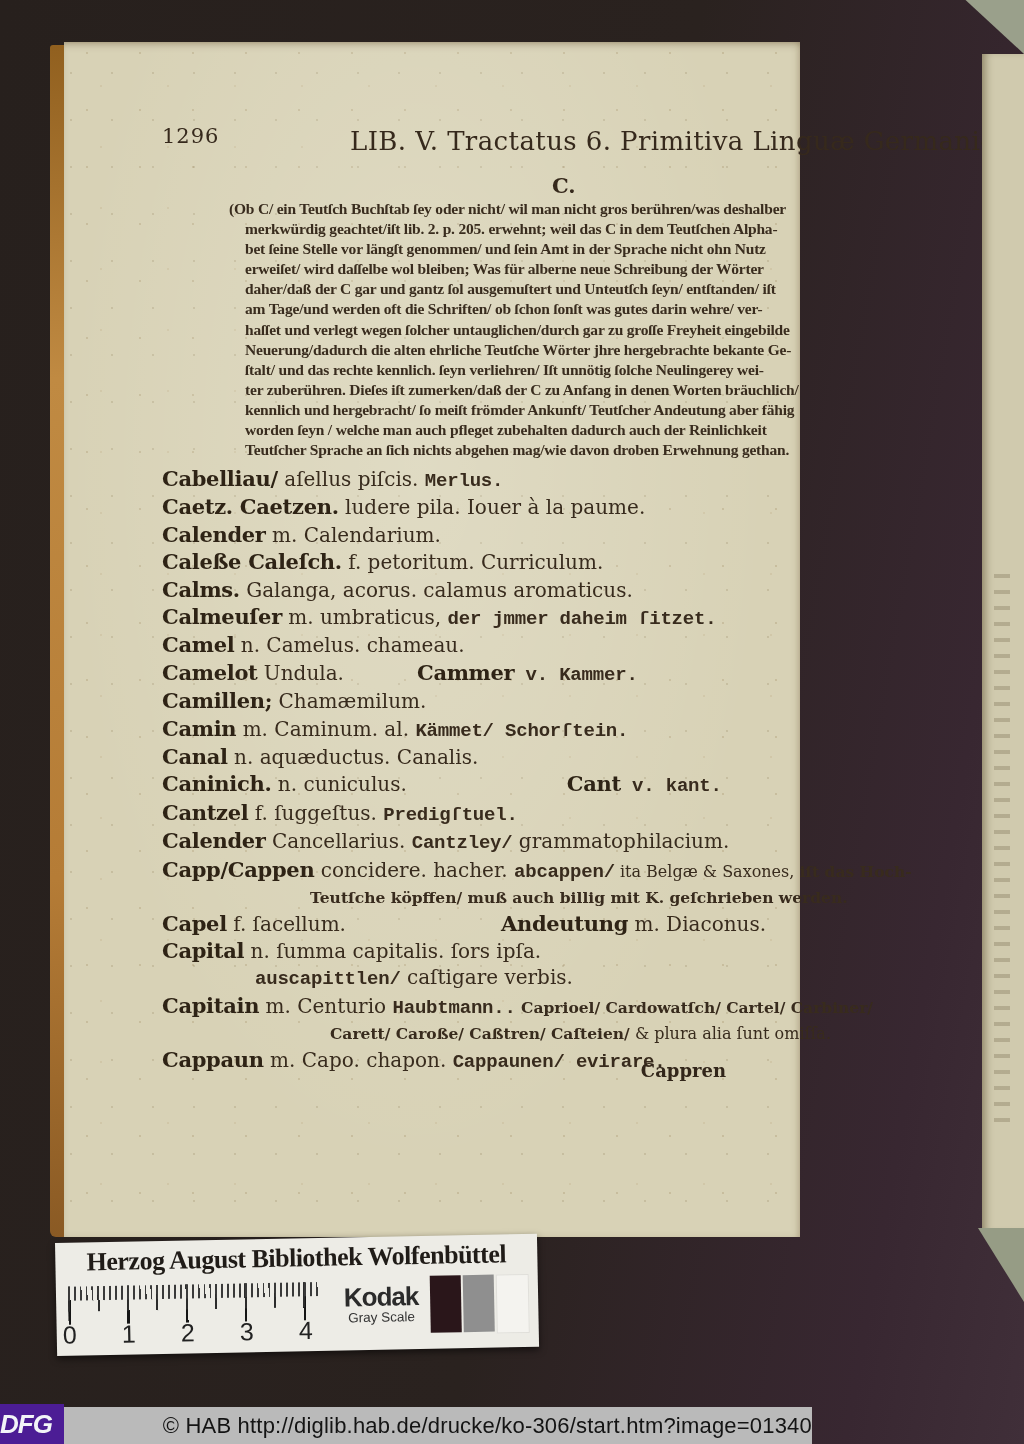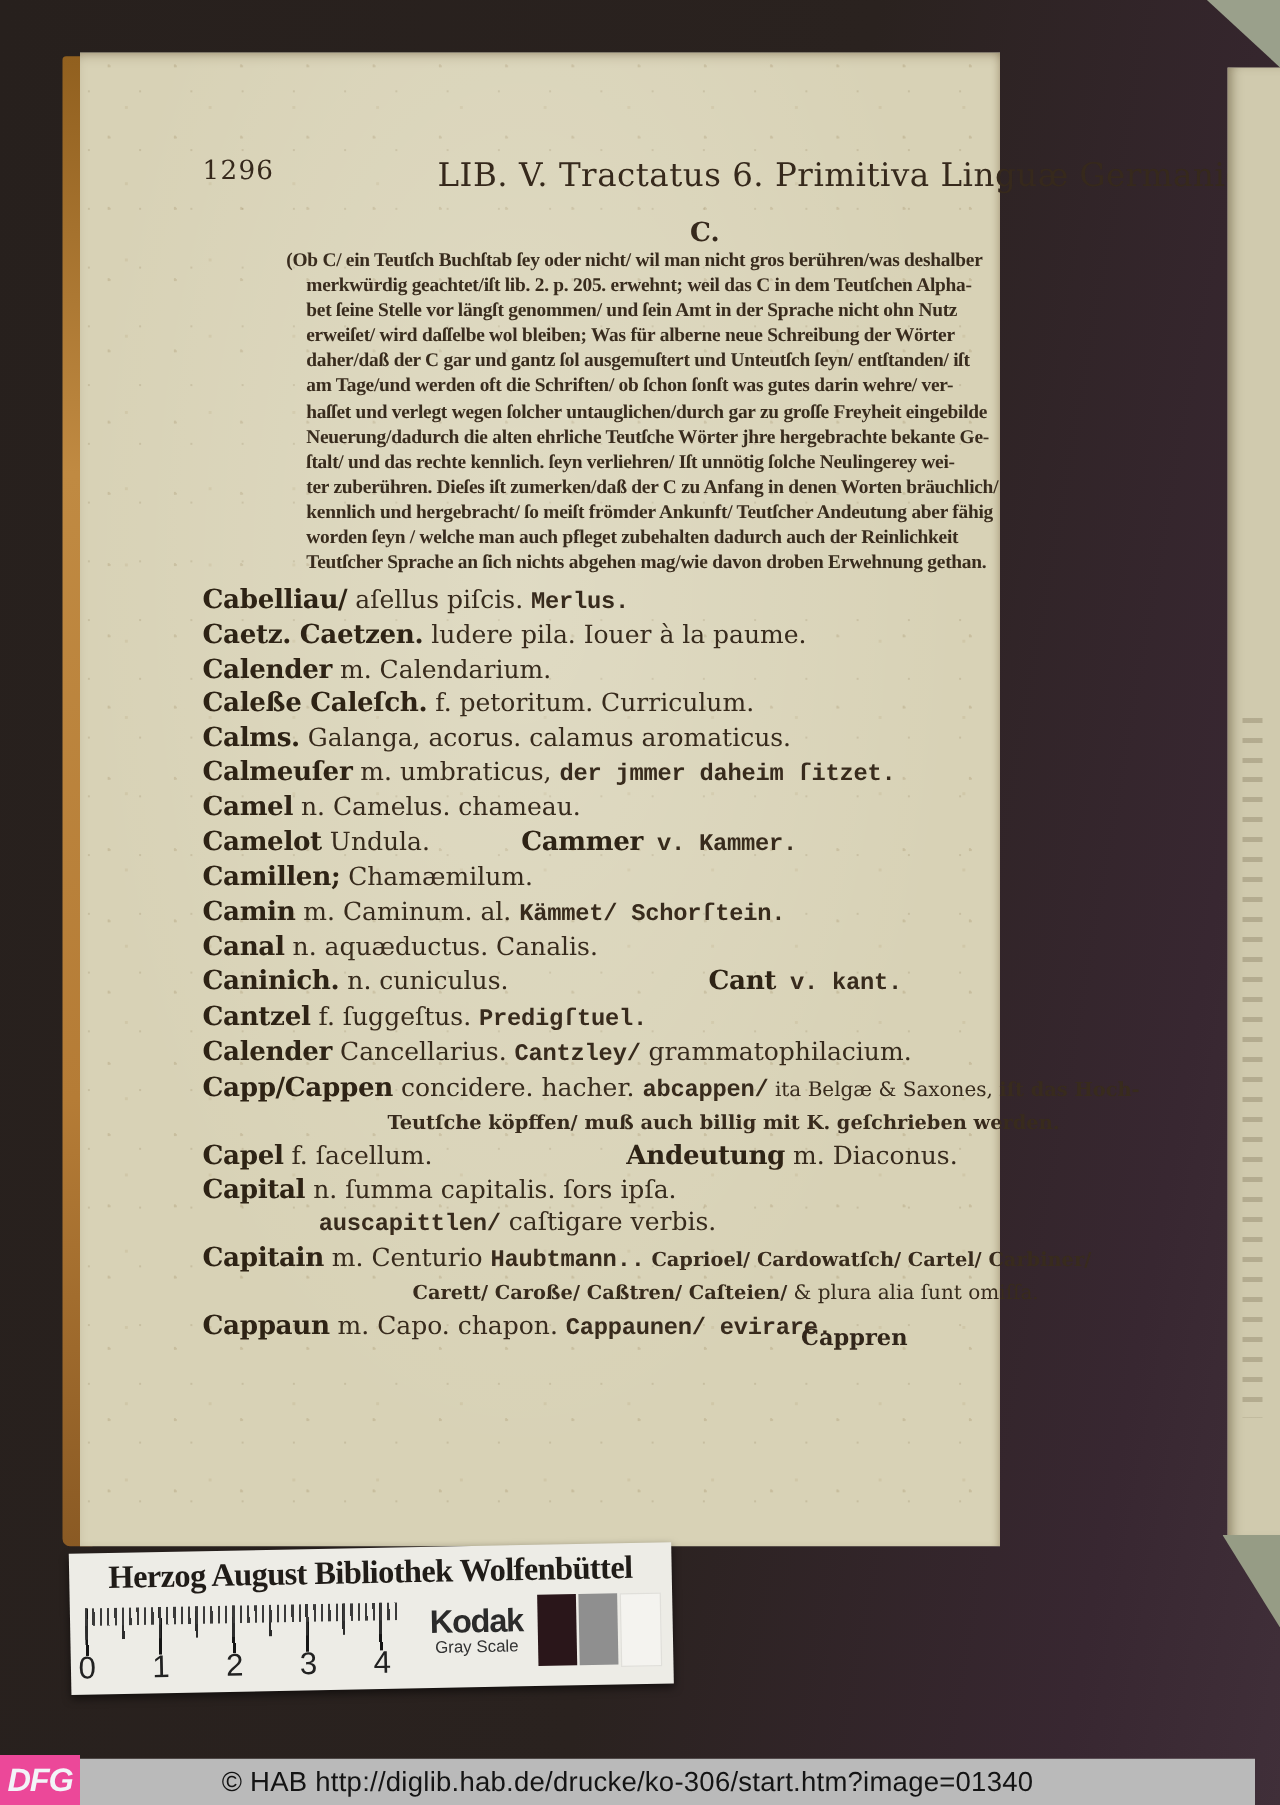--- a/index.html
+++ b/index.html
@@ -67,26 +67,26 @@
   .kodak-word{font-family:"Liberation Sans",sans-serif;font-weight:bold;font-size:26px;
       letter-spacing:-1px;color:#2b2b2b;line-height:26px;}
   .grayscale-word{font-family:"Liberation Sans",sans-serif;font-size:13.5px;color:#333;line-height:15px;}
   .patches{position:absolute;left:374px;top:40px;display:flex;}
   .patch{width:31px;height:57px;margin-right:2px;}
   .patch-black{background:#2a161a;}
   .patch-gray{background:#8f8f8f;}
   .patch-white{background:#f4f3ef;border:1px solid #e0dfda;}
 
   
-  .bottom-bar{left:0;top:1407px;width:1004px;height:37px;background:#bababa;
-      display:flex;align-items:center;justify-content:center;}
+  .bottom-bar{left:0;top:1407px;width:812px;height:37px;background:#bababa;
+      display:flex;align-items:center;justify-content:flex-end;}
   .copyright-text{font-family:"Liberation Sans",sans-serif;font-size:22px;color:#141414;
       letter-spacing:.2px;}
-  .dfg-logo{left:0;top:1404px;width:64px;height:40px;background:#ec4899;
-      display:flex;align-items:center;justify-content:center;}
+  .dfg-logo{left:0;top:1404px;width:64px;height:40px;background:#4c1d95;
+      display:flex;align-items:center;}
   .dfg-text{font-family:"Liberation Sans",sans-serif;font-weight:bold;font-style:italic;
       font-size:26px;color:#f2f4f8;letter-spacing:-1px;}
 </style>
 </head>
 <body>
 
 <div class="abs stack-edge"></div>
 
 <div class="abs book-page">
   <div class="abs page-number ink">1296</div>

